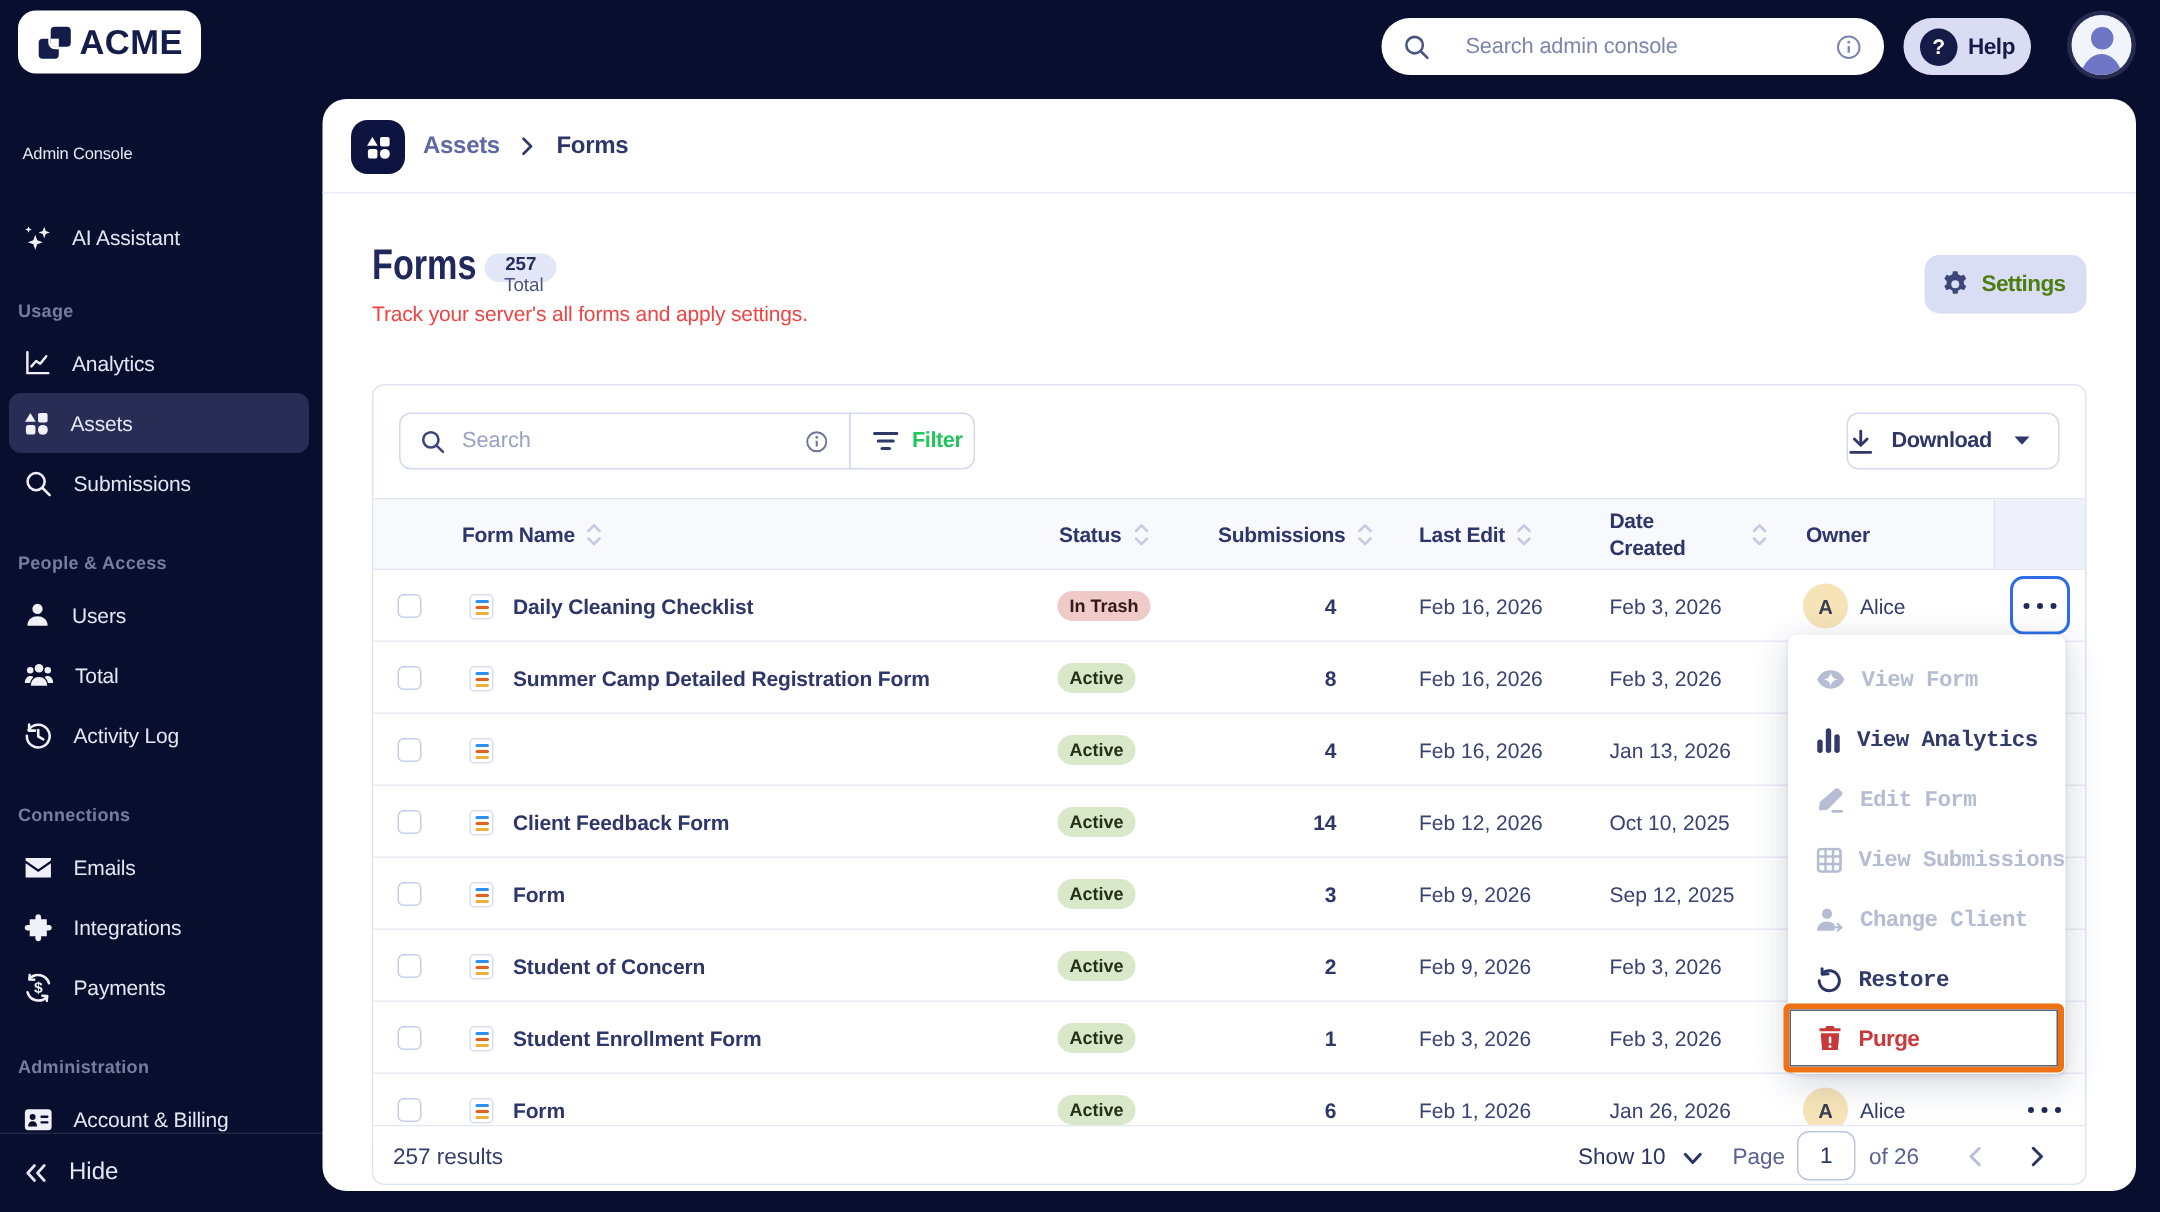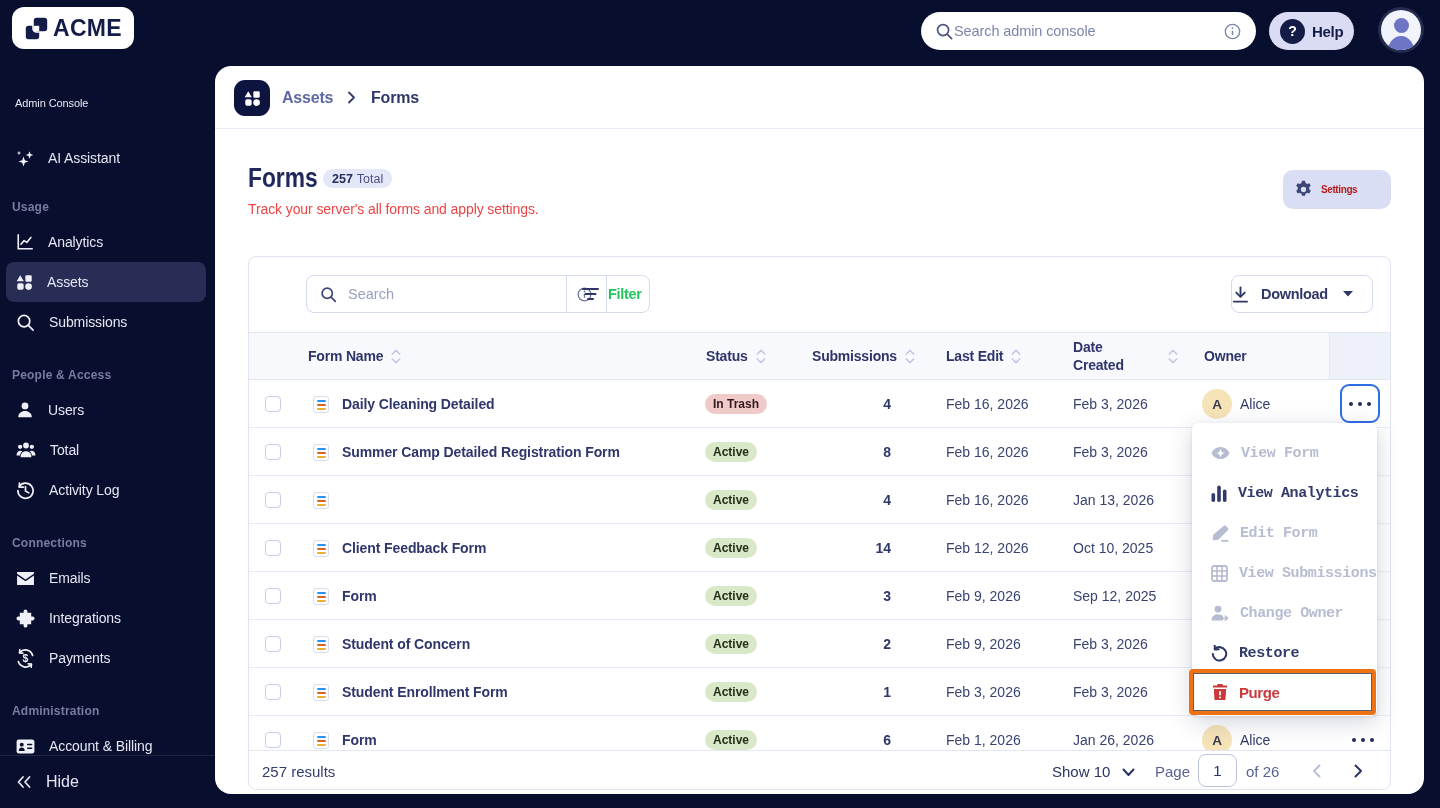--- a/index.html
+++ b/index.html
@@ -5,21 +5,21 @@
 * { margin:0; padding:0; box-sizing:border-box; }
 html,body { width:1440px; height:808px; overflow:hidden; }
 body { background:#080e2d; font-family:"Liberation Sans", sans-serif; position:relative; }
 .abs { position:absolute; }
 
 
 .logo { left:12px; top:7px; width:122px; height:42px; background:#fff; border-radius:12px; display:flex; align-items:center; }
 .logo svg { margin-left:11px; }
 .logo .word { font-size:23px; font-weight:bold; color:#141c49; letter-spacing:0.3px; margin-left:3px; }
 .search-top { left:921px; top:12px; width:335px; height:38px; background:#fff; border-radius:20px; display:flex; align-items:center; }
-.search-top .ph { font-size:14.5px; color:#7d85ad; margin-left:0; flex:1; letter-spacing:-0.1px; }
+.search-top .ph { font-size:14.5px; color:#7d85ad; margin-left:23px; flex:1; letter-spacing:-0.1px; }
 .help { left:1269px; top:12px; width:85px; height:38px; background:#d9dcf3; border-radius:20px; display:flex; align-items:center; }
 .help .q { width:25px; height:25px; border-radius:50%; background:#141b47; color:#fff; font-size:14px; font-weight:bold; display:flex; align-items:center; justify-content:center; margin-left:11px; }
 .help .t { font-size:15px; font-weight:bold; color:#141b47; margin-left:7px; letter-spacing:-0.3px; }
 .avatar { left:1381px; top:10px; width:40px; height:40px; border-radius:50%; background:#f2f4fc; box-shadow:0 0 0 3px #242b4e; overflow:hidden; }
 .avatar .head { position:absolute; left:12.5px; top:8px; width:15px; height:15px; border-radius:50%; background:#6f75c5; }
 .avatar .body { position:absolute; left:6px; top:26px; width:28px; height:22px; border-radius:50% 50% 0 0 / 80% 80% 0 0; background:#6f75c5; }
 
 
 .sb-title { left:15px; top:97px; font-size:11px; color:#e7e9f3; letter-spacing:-0.1px; }
 .sb-item { left:0; width:215px; height:40px; display:flex; align-items:center; }
@@ -30,31 +30,31 @@
 .hide-bar { left:0; top:755px; width:215px; height:53px; border-top:1px solid #1f2647; display:flex; align-items:center; }
 .hide-bar .t { font-size:16px; color:#e4e7f3; margin-left:14px; }
 
 
 .main { left:215px; top:66px; width:1209px; height:728px; background:#fff; border-radius:16px; }
 .crumb-icon { left:234px; top:80px; width:36px; height:36px; background:#0d1440; border-radius:11px; display:flex; align-items:center; justify-content:center; }
 .crumb-a { left:282px; top:89px; font-size:16px; font-weight:bold; color:#5d68a4; letter-spacing:-0.2px; }
 .crumb-f { left:371px; top:89px; font-size:16px; font-weight:bold; color:#2f3769; letter-spacing:-0.2px; }
 .crumb-line { left:215px; top:128px; width:1209px; height:1px; background:#e9ecf7; }
 .h1 { left:248px; top:161px; font-size:28.5px; font-weight:bold; color:#20285c; transform:scaleX(0.8); transform-origin:left; }
-.badge-total { left:323px; top:169px; height:19px; background:#e4e7f7; border-radius:10px; display:flex; align-items:center; padding:0 9px; }
+.badge-total { left:323px; top:169px; height:19px; background:#e4e7f7; border-radius:10px; display:flex; align-items:center; padding:0 9px;flex-direction:column; }
 .badge-total b { font-size:12.5px; color:#272e60; }
 .badge-total span { font-size:12.5px; color:#4b5283; margin-left:4px; }
 .subtitle { left:248px; top:201px; font-size:14px; color:#ef4444; letter-spacing:-0.1px; }
 .settings { left:1283px; top:170px; width:108px; height:39px; background:#dadef4; border-radius:10px; display:flex; align-items:center; }
 .settings svg { margin-left:11px; }
-.settings .t { font-size:10px; font-weight:bold; color:#b91c1c; margin-left:8px; letter-spacing:-0.4px; }
+.settings .t { font-size:15px; font-weight:bold; color:#4d7c0f; margin-left:8px; letter-spacing:-0.4px; }
 
 
 .card { left:248px; top:256px; width:1143px; height:534px; border:1px solid #e0e4f3; border-radius:8px; background:#fff; }
-.srch { left:266px; top:275px; width:301px; height:38px; border:1px solid #d3d9ee; border-radius:8px 0 0 8px; display:flex; align-items:center;margin-left:40px; }
+.srch { left:266px; top:275px; width:301px; height:38px; border:1px solid #d3d9ee; border-radius:8px 0 0 8px; display:flex; align-items:center; }
 .srch .ph { font-size:14.5px; color:#9aa1c3; margin-left:11px; flex:1; }
 .filterbtn { left:566px; top:275px; width:84px; height:38px; border:1px solid #d3d9ee; border-radius:0 8px 8px 0; display:flex; align-items:center; }
 .filterbtn .t { font-size:14.5px; font-weight:bold; color:#22c55e; margin-left:9px; letter-spacing:-0.3px; }
 .download { left:1231px; top:275px; width:142px; height:38px; border:1px solid #d3d9ee; border-radius:8px; display:flex; align-items:center; }
 .download .t { font-size:14.5px; font-weight:bold; color:#2f3769; margin-left:12px; letter-spacing:-0.3px; }
 
 .thead { left:249px; top:332px; width:1141px; height:48px; background:#f8f9fd; border-top:1px solid #e3e7f3; border-bottom:1px solid #e3e7f3; }
 .thead .right { position:absolute; left:1080px; top:0; width:61px; height:46px; background:#eef1f9; }
 .th { position:absolute; top:0; height:46px; display:flex; align-items:center; font-size:14px; font-weight:bold; color:#2e356b; letter-spacing:-0.2px; }
 .th svg { margin-left:8px; }
@@ -324,21 +324,21 @@
 <div class="abs th" style="left:1204px;top:333px">Owner</div>
 <div class="abs vdiv"></div>
 
 <div class="abs row" style="top:380px">
   <div class="cb"></div>
     <div class="ficon">
       <i class="b1"></i>
       <i class="b2"></i>
       <i class="b3"></i>
     </div>
-  <div class="fname">Daily Cleaning Detailed</div>
+  <div class="fname">Daily Cleaning Checklist</div>
   <div class="pill trash">In Trash</div>
   <div class="num">4</div>
     <div class="d1">Feb 16, 2026</div>
     <div class="d2">Feb 3, 2026</div>
   <div class="owner">A</div>
     <div class="oname">Alice</div>
   <div class="dotbtn">
       <i></i>
       <i></i>
       <i></i>
@@ -501,21 +501,21 @@
         <line x1="11" y1="1" x2="11" y2="16" stroke="#b6bcd1" stroke-width="1.6"></line>
       </svg>
     <span class="t">View Submissions</span>
   </div>
   <div class="mi dis">
     <svg width="18" height="17" viewBox="0 0 18 17" fill="#b6bcd1">
         <circle cx="7" cy="4.2" r="3.4"></circle>
         <path d="M0.5 15.5 C0.5 11.5 3.3 9.3 7 9.3 C9 9.3 10.8 10 12 11.2 L12 15.5 Z"></path>
         <path d="M12.2 13.2 L16 13.2 M14.2 11 L16.6 13.3 L14.2 15.5" fill="none" stroke="#b6bcd1" stroke-width="1.5" stroke-linecap="round" stroke-linejoin="round"></path>
       </svg>
-    <span class="t">Change Owner</span>
+    <span class="t">Change Client</span>
   </div>
   <div class="mi on">
     <svg width="17" height="17" viewBox="0 0 18 18">
         <path d="M4 4.3 A7.1 7.1 0 1 1 1.9 9.4" fill="none" stroke="#2b3464" stroke-width="2.1" stroke-linecap="round"></path>
         <path d="M3.9 0.6 L4.1 4.7 L8.2 4.5" fill="none" stroke="#2b3464" stroke-width="2.1" stroke-linecap="round" stroke-linejoin="round"></path>
       </svg>
     <span class="t">Restore</span>
   </div>
 </div>
 <div class="abs purgebox"></div>

